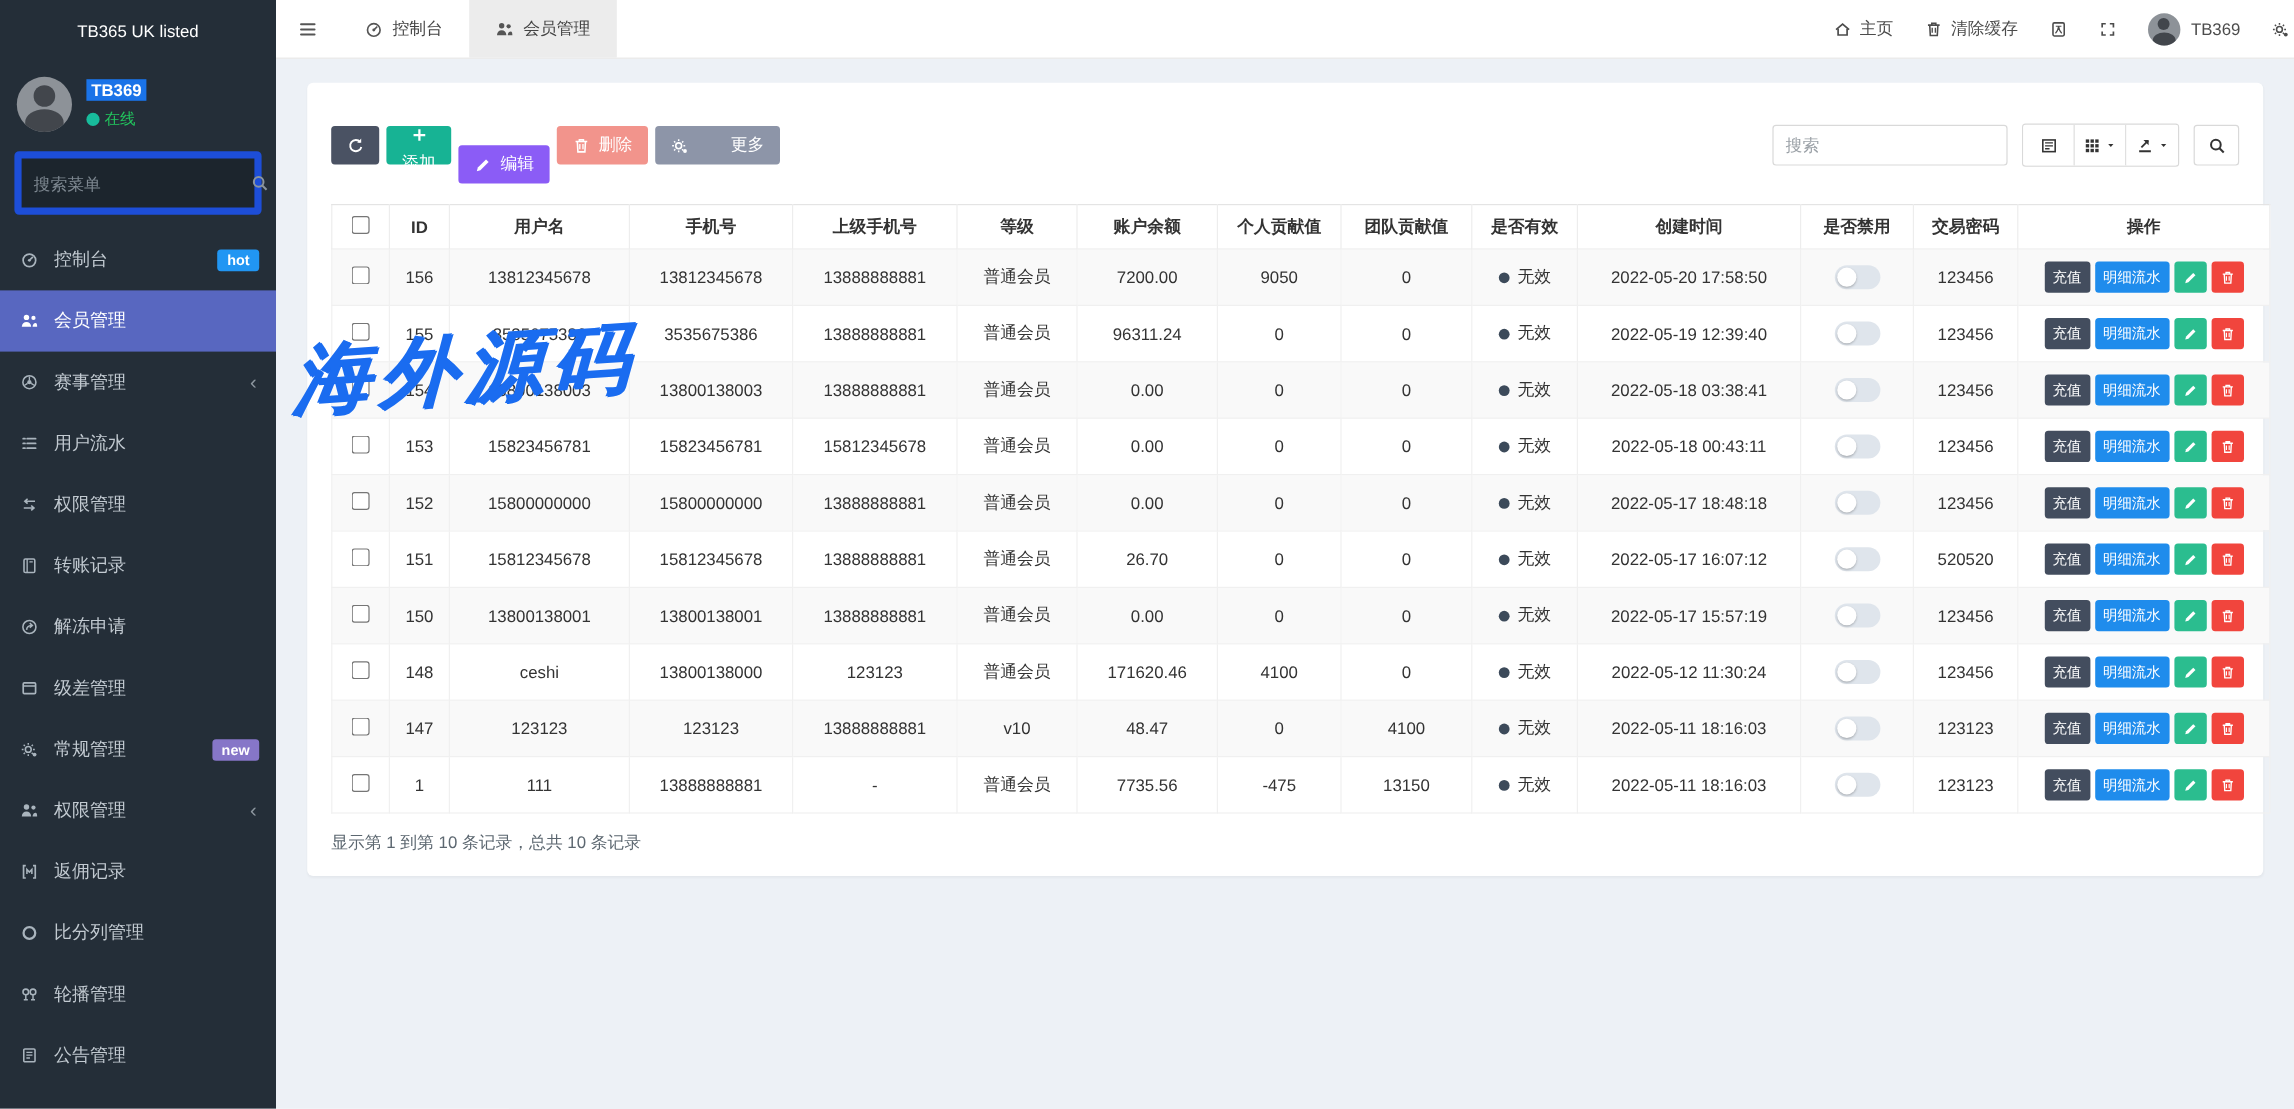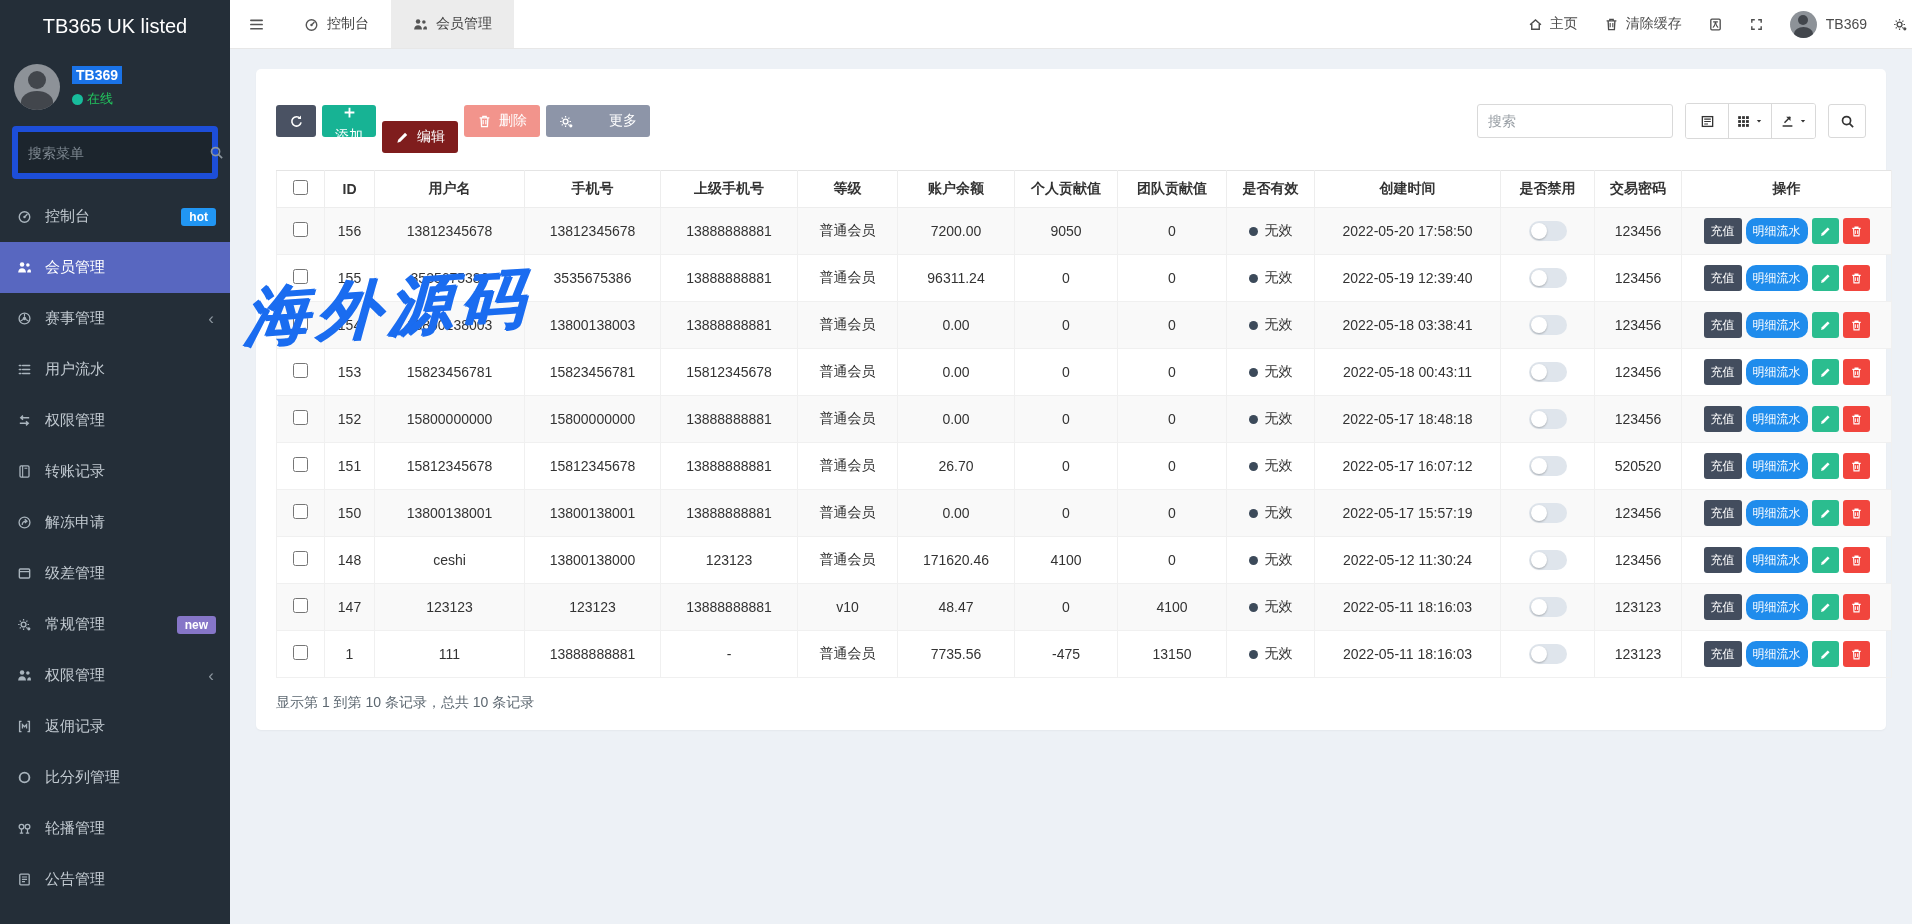--- a/index.html
+++ b/index.html
@@ -6,21 +6,21 @@
   html,body { width:1912px; height:924px; overflow:hidden; }
   body {
     font-family:"Liberation Sans","DejaVu Sans",sans-serif;
     background:#edf1f6; position:relative; color:#333;
   }
   .ic { display:inline-flex; align-items:center; justify-content:center; line-height:0; }
 
   
   .sidebar { position:absolute; left:0; top:0; width:230px; height:924px; background:#242e38; z-index:10; }
   .brand { height:52px; display:flex; align-items:center; justify-content:center;
-           color:#fff; font-size:20px;text-align:center; }
+           color:#fff; font-size:14px;text-align:center; }
   .user-panel { display:flex; padding:12px 14px 6px; gap:12px; align-items:center; }
   .avatar { width:46px; height:46px; border-radius:50%; background:#8d9298; position:relative; overflow:hidden; flex:none; }
   .avatar::before { content:''; position:absolute; width:18px; height:18px; border-radius:50%; background:#42464c; left:14px; top:7px; }
   .avatar::after  { content:''; position:absolute; width:32px; height:22px; border-radius:50% 50% 0 0; background:#42464c; left:7px; top:27px; }
   .user-meta { display:flex; flex-direction:column; gap:6px; }
   .user-name { background:#1a73e8; color:#fff; font-weight:bold; font-size:14px; padding:1px 4px; align-self:flex-start; }
   .user-status { color:#22c55e; font-size:13px; display:flex; align-items:center; gap:4px; }
   .status-dot-online { width:11px; height:11px; border-radius:50%; background:#18bc9c; display:inline-block; }
   .side-search { margin:10px 12px 4px; background:#1c252d; border:6px solid #1d4ed8; border-radius:4px;
                  height:53px; display:flex; align-items:center; padding:0 10px; }
@@ -54,21 +54,21 @@
 
   
   .card { position:absolute; left:256px; top:69px; width:1630px; background:#fff; border-radius:5px;
           padding:20px 20px 18px; box-shadow:0 1px 2px rgba(0,0,0,.04); }
   .toolbar { display:flex; align-items:center; margin-bottom:17px; }
   .btn { height:32px; border:none; border-radius:3px; color:#fff; font-size:14px; font-family:inherit;
          display:inline-flex; align-items:center; gap:7px; padding:0 13px; margin-right:6px; cursor:pointer; }
   .btn .ic { color:#fff; }
   .btn-refresh { background:#4a5263; width:40px; justify-content:center; padding:0; }
   .btn-add    { background:#17b394;flex-direction:column; }
-  .btn-edit   { background:#7f1d1d;margin-top:32px; }
+  .btn-edit   { background:#8b5cf6;margin-top:32px; }
   .btn-del    { background:#f2948c; }
   .btn-more   { background:#8d95a8;gap:35px; }
   .toolbar-spacer { flex:1; }
   .tbl-search { width:196px; height:34px; border:1px solid #d9d9d9; border-radius:3px; padding:0 10px;
                 font-size:14px; font-family:inherit; color:#555; outline:none; }
   .tbl-search::placeholder { color:#9aa0a6; }
   .view-group { display:flex; margin-left:12px; border:1px solid #d9d9d9; border-radius:3px; overflow:hidden; }
   .view-btn { width:43px; height:34px; background:#fff; border:none; border-right:1px solid #d9d9d9;
               display:inline-flex; align-items:center; justify-content:center; gap:3px; color:#333; cursor:pointer; }
   .view-btn:last-child { border-right:none; }
@@ -87,21 +87,21 @@
                 margin-right:7px; vertical-align:middle; }
   .toggle { width:38px; height:20px; border-radius:10px; background:#dfe5ec; display:inline-block;
             position:relative; cursor:pointer; vertical-align:middle; }
   .toggle::after { content:''; position:absolute; left:2px; top:2px; width:16px; height:16px;
                    border-radius:50%; background:#fff; box-shadow:0 1px 2px rgba(0,0,0,.25); }
   .act-btn { border:none; border-radius:3px; color:#fff; font-size:12px; font-family:inherit;
              padding:0 7px; height:26px; margin:0 2px; cursor:pointer; display:inline-flex;
              align-items:center; justify-content:center; vertical-align:middle; }
   .act-btn .ic { color:#fff; }
   .act-recharge { background:#434d5e; }
-  .act-detail   { background:#1f8cec;border-radius:10px; }
+  .act-detail   { background:#1f8cec; }
   .act-edit     { background:#2bbd8f; width:27px; padding:0; }
   .act-del      { background:#f1453d; width:27px; padding:0; }
 
   .footer-text { margin-top:16px; color:#5c6770; font-size:14px; }
 
   
   .watermark { position:absolute; left:244px; top:264px; z-index:60; pointer-events:none;
                font-family:"DejaVu Serif",serif; font-style:italic; font-weight:bold;
                font-size:64px; letter-spacing:8px; color:#1a6cf0;
                transform:rotate(-4deg) skewX(-6deg); text-shadow:1.5px 1px 0 #1a6cf0; }

